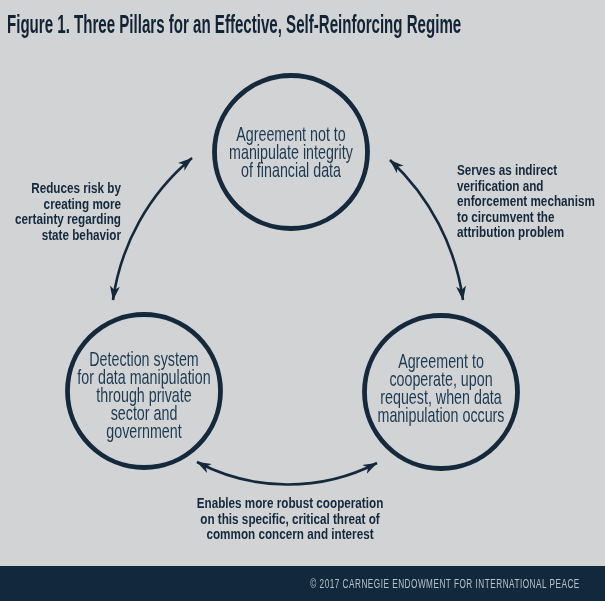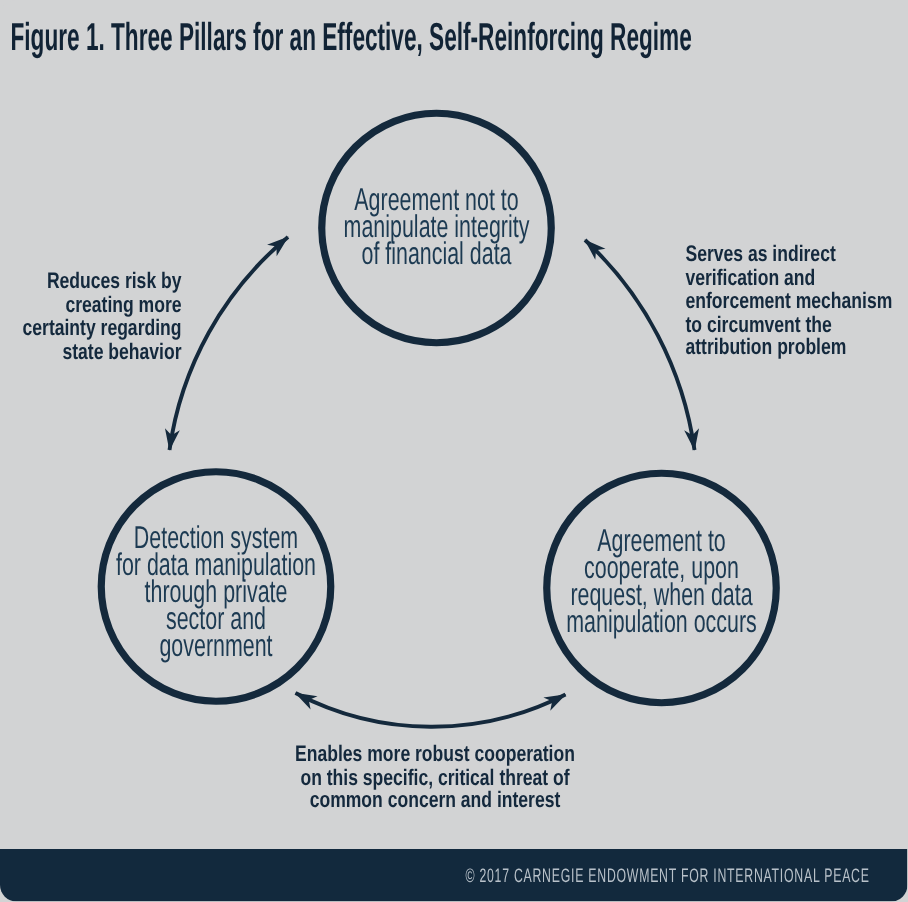--- a/index.html
+++ b/index.html
@@ -7,21 +7,21 @@
     --navy:#14293c;
     --title:#112335;
     --node-text:#1c3a52;
     --label-text:#14293d;
     --footer-bar:#12293d;
     --footer-text:#b8c1c9;
   }
   html,body{margin:0;padding:0;}
   body{width:605px;height:601px;overflow:hidden;background:var(--background);
        font-family:"Liberation Sans",sans-serif;}
-  #canvas{position:relative;width:605px;height:601px;background:var(--background);overflow:hidden;border-radius:11px;}
+  #canvas{position:relative;width:605px;height:601px;background:var(--background);overflow:hidden;}
 
   #title{position:absolute;left:7px;top:9px;margin:0;font-size:26px;line-height:30px;
          font-weight:bold;color:var(--title);white-space:nowrap;
          transform:scaleX(0.58);transform-origin:0 0;letter-spacing:0px;}
 
   svg.diagram{position:absolute;left:0;top:0;}
   .ring{fill:none;stroke:var(--navy);stroke-width:4.8px;}
   .arc{fill:none;stroke:var(--navy);stroke-width:2.6px;}
   .arrowhead{fill:var(--navy);stroke:none;}
 

